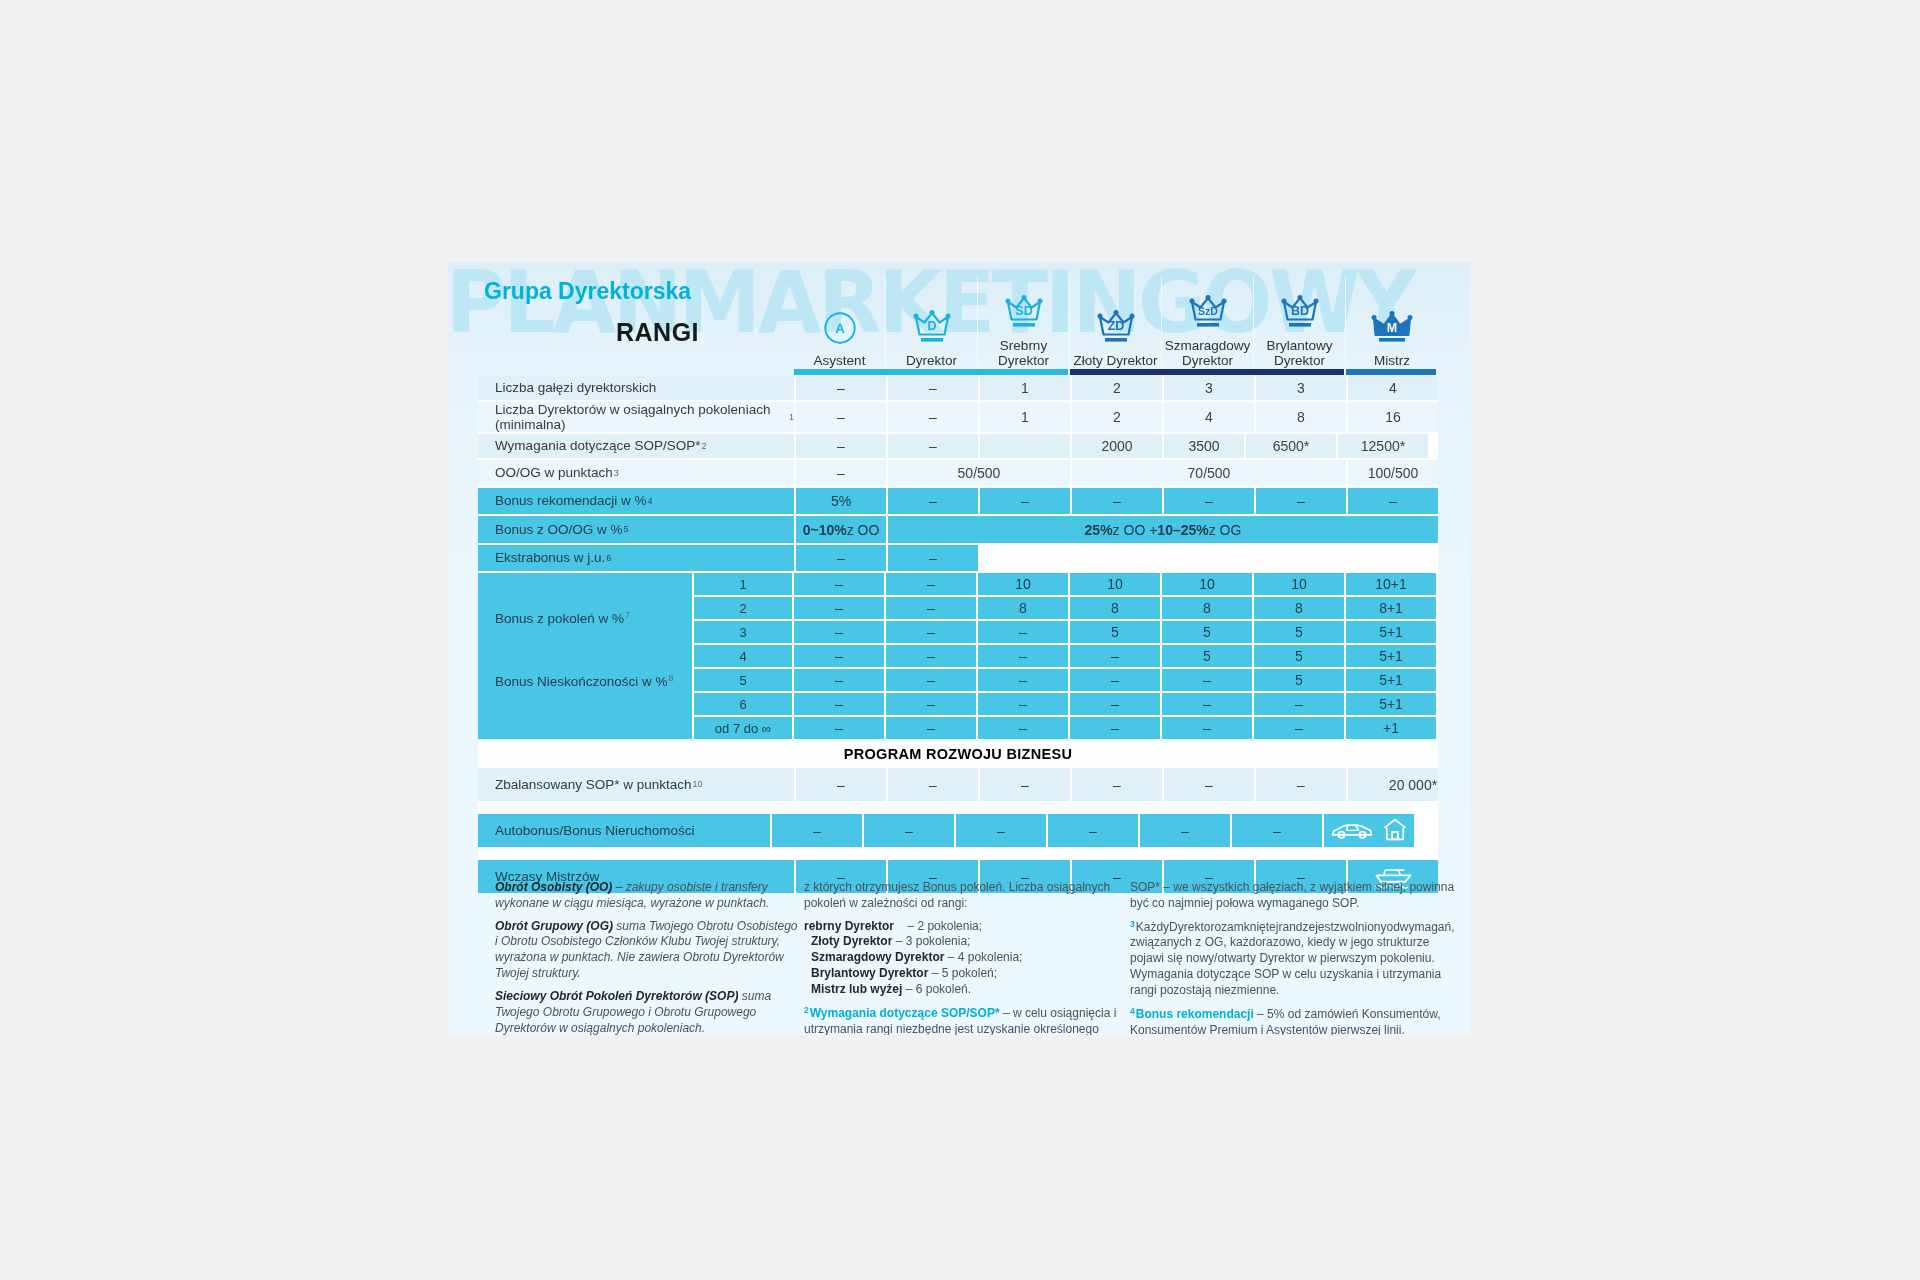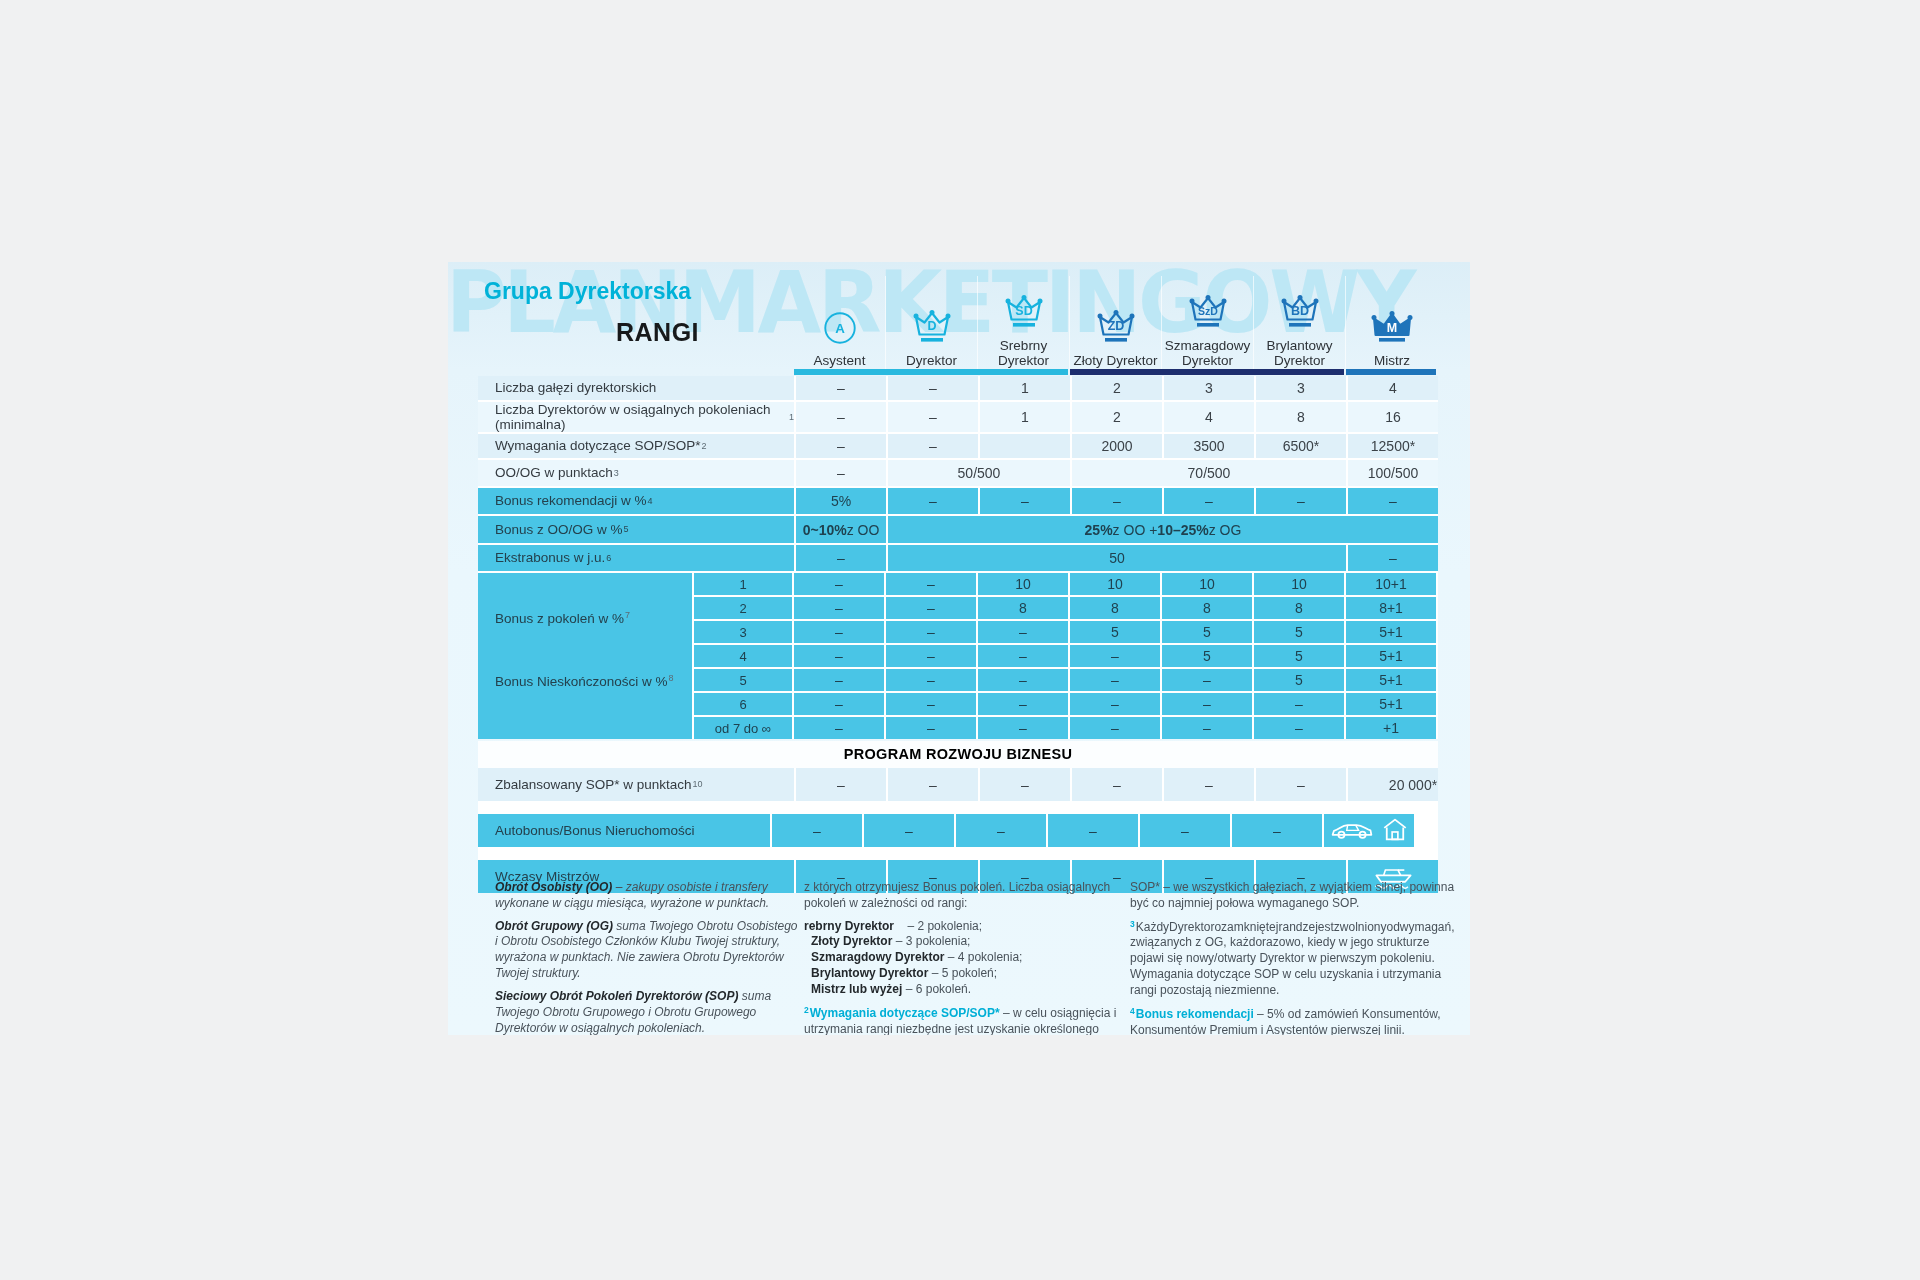--- a/index.html
+++ b/index.html
@@ -170,21 +170,21 @@
       </div>
       <div class="trow shade-a" style="height: 24px;">
         <div class="cell lbl" style="width: 316px; flex: 0 0 auto;">
           <span>Wymagania dotyczące SOP/SOP*</span>
           <sup class="mark">2</sup>
         </div>
         <div class="cell" style="flex: 0 0 auto; width: 90px;">–</div>
         <div class="cell" style="flex: 0 0 auto; width: 90px;">–</div>
         <div class="cell" style="flex: 0 0 auto; width: 90px;"></div>
         <div class="cell" style="flex: 0 0 auto; width: 90px;">2000</div>
-        <div class="cell" style="flex: 0 0 auto; width: 90px;">3500</div>
+        <div class="cell" style="flex: 0 0 auto; width: 80px;">3500</div>
         <div class="cell" style="flex: 0 0 auto; width: 90px;">6500*</div>
         <div class="cell" style="flex: 0 0 auto; width: 90px;">12500*</div>
       </div>
       <div class="trow shade-b" style="height: 26px;">
         <div class="cell lbl" style="width: 316px; flex: 0 0 auto;">
           <span>OO/OG w punktach</span>
           <sup class="mark">3</sup>
         </div>
         <div class="cell" style="flex: 0 0 auto; width: 90px;">–</div>
         <div class="cell" style="flex: 0 0 auto; width: 182px;">50/500</div>
@@ -219,21 +219,20 @@
           <b>10–25%</b>
           <span> z OG</span>
         </div>
       </div>
       <div class="trow shade-cyan" style="height: 26px;">
         <div class="cell lbl" style="width: 316px; flex: 0 0 auto;">
           <span>Ekstrabonus w j.u.</span>
           <sup class="mark">6</sup>
         </div>
         <div class="cell" style="flex: 0 0 auto; width: 90px;">–</div>
-        <div class="cell" style="flex: 0 0 auto; width: 458px;">50</div>
         <div class="cell" style="flex: 0 0 auto; width: 90px;">–</div>
       </div>
       <div class="trow">
         <div class="gen-left" style="flex: 0 0 auto;">
           <div class="glabel" style="top: 22%;">Bonus z pokoleń w %<sup class="mark">7</sup></div>
           <div class="glabel" style="top: 60%;">Bonus Nieskończoności w %<sup class="mark">8</sup></div>
         </div>
         <div class="gen-right">
           <div class="trow gen-row" style="height: 22px;">
             <div class="cell gen-num" style="flex: 0 0 auto;">1</div>

